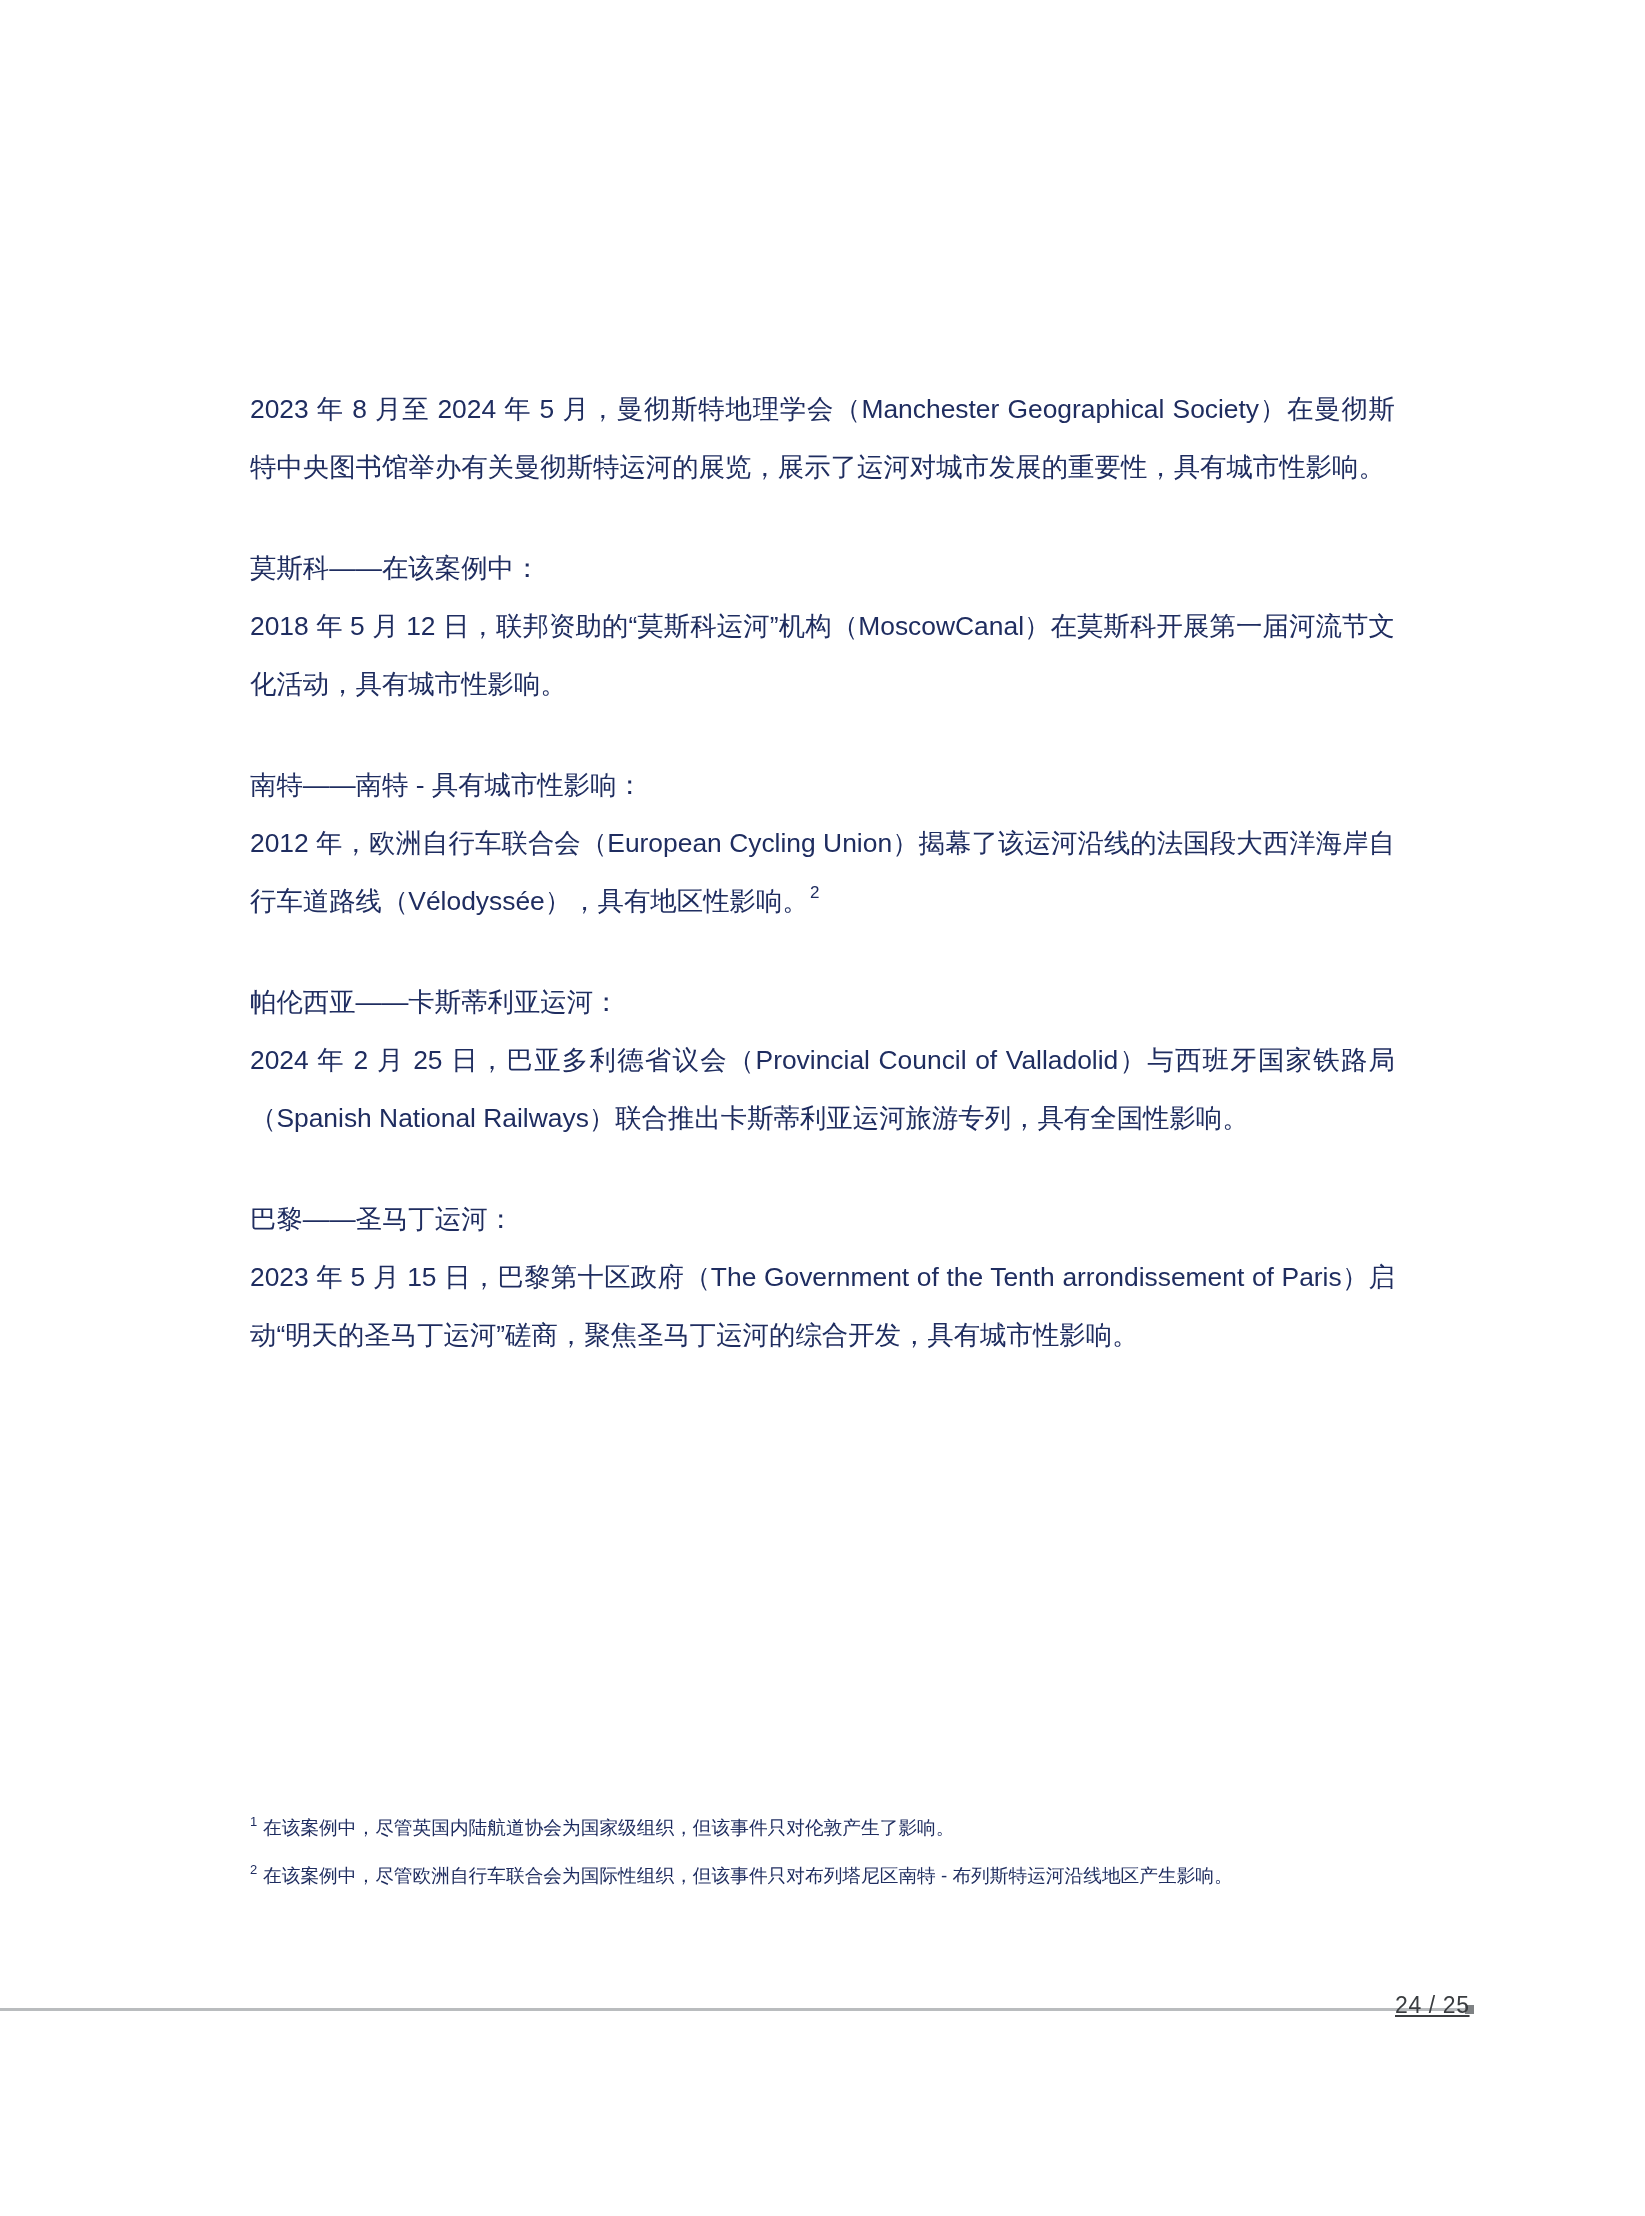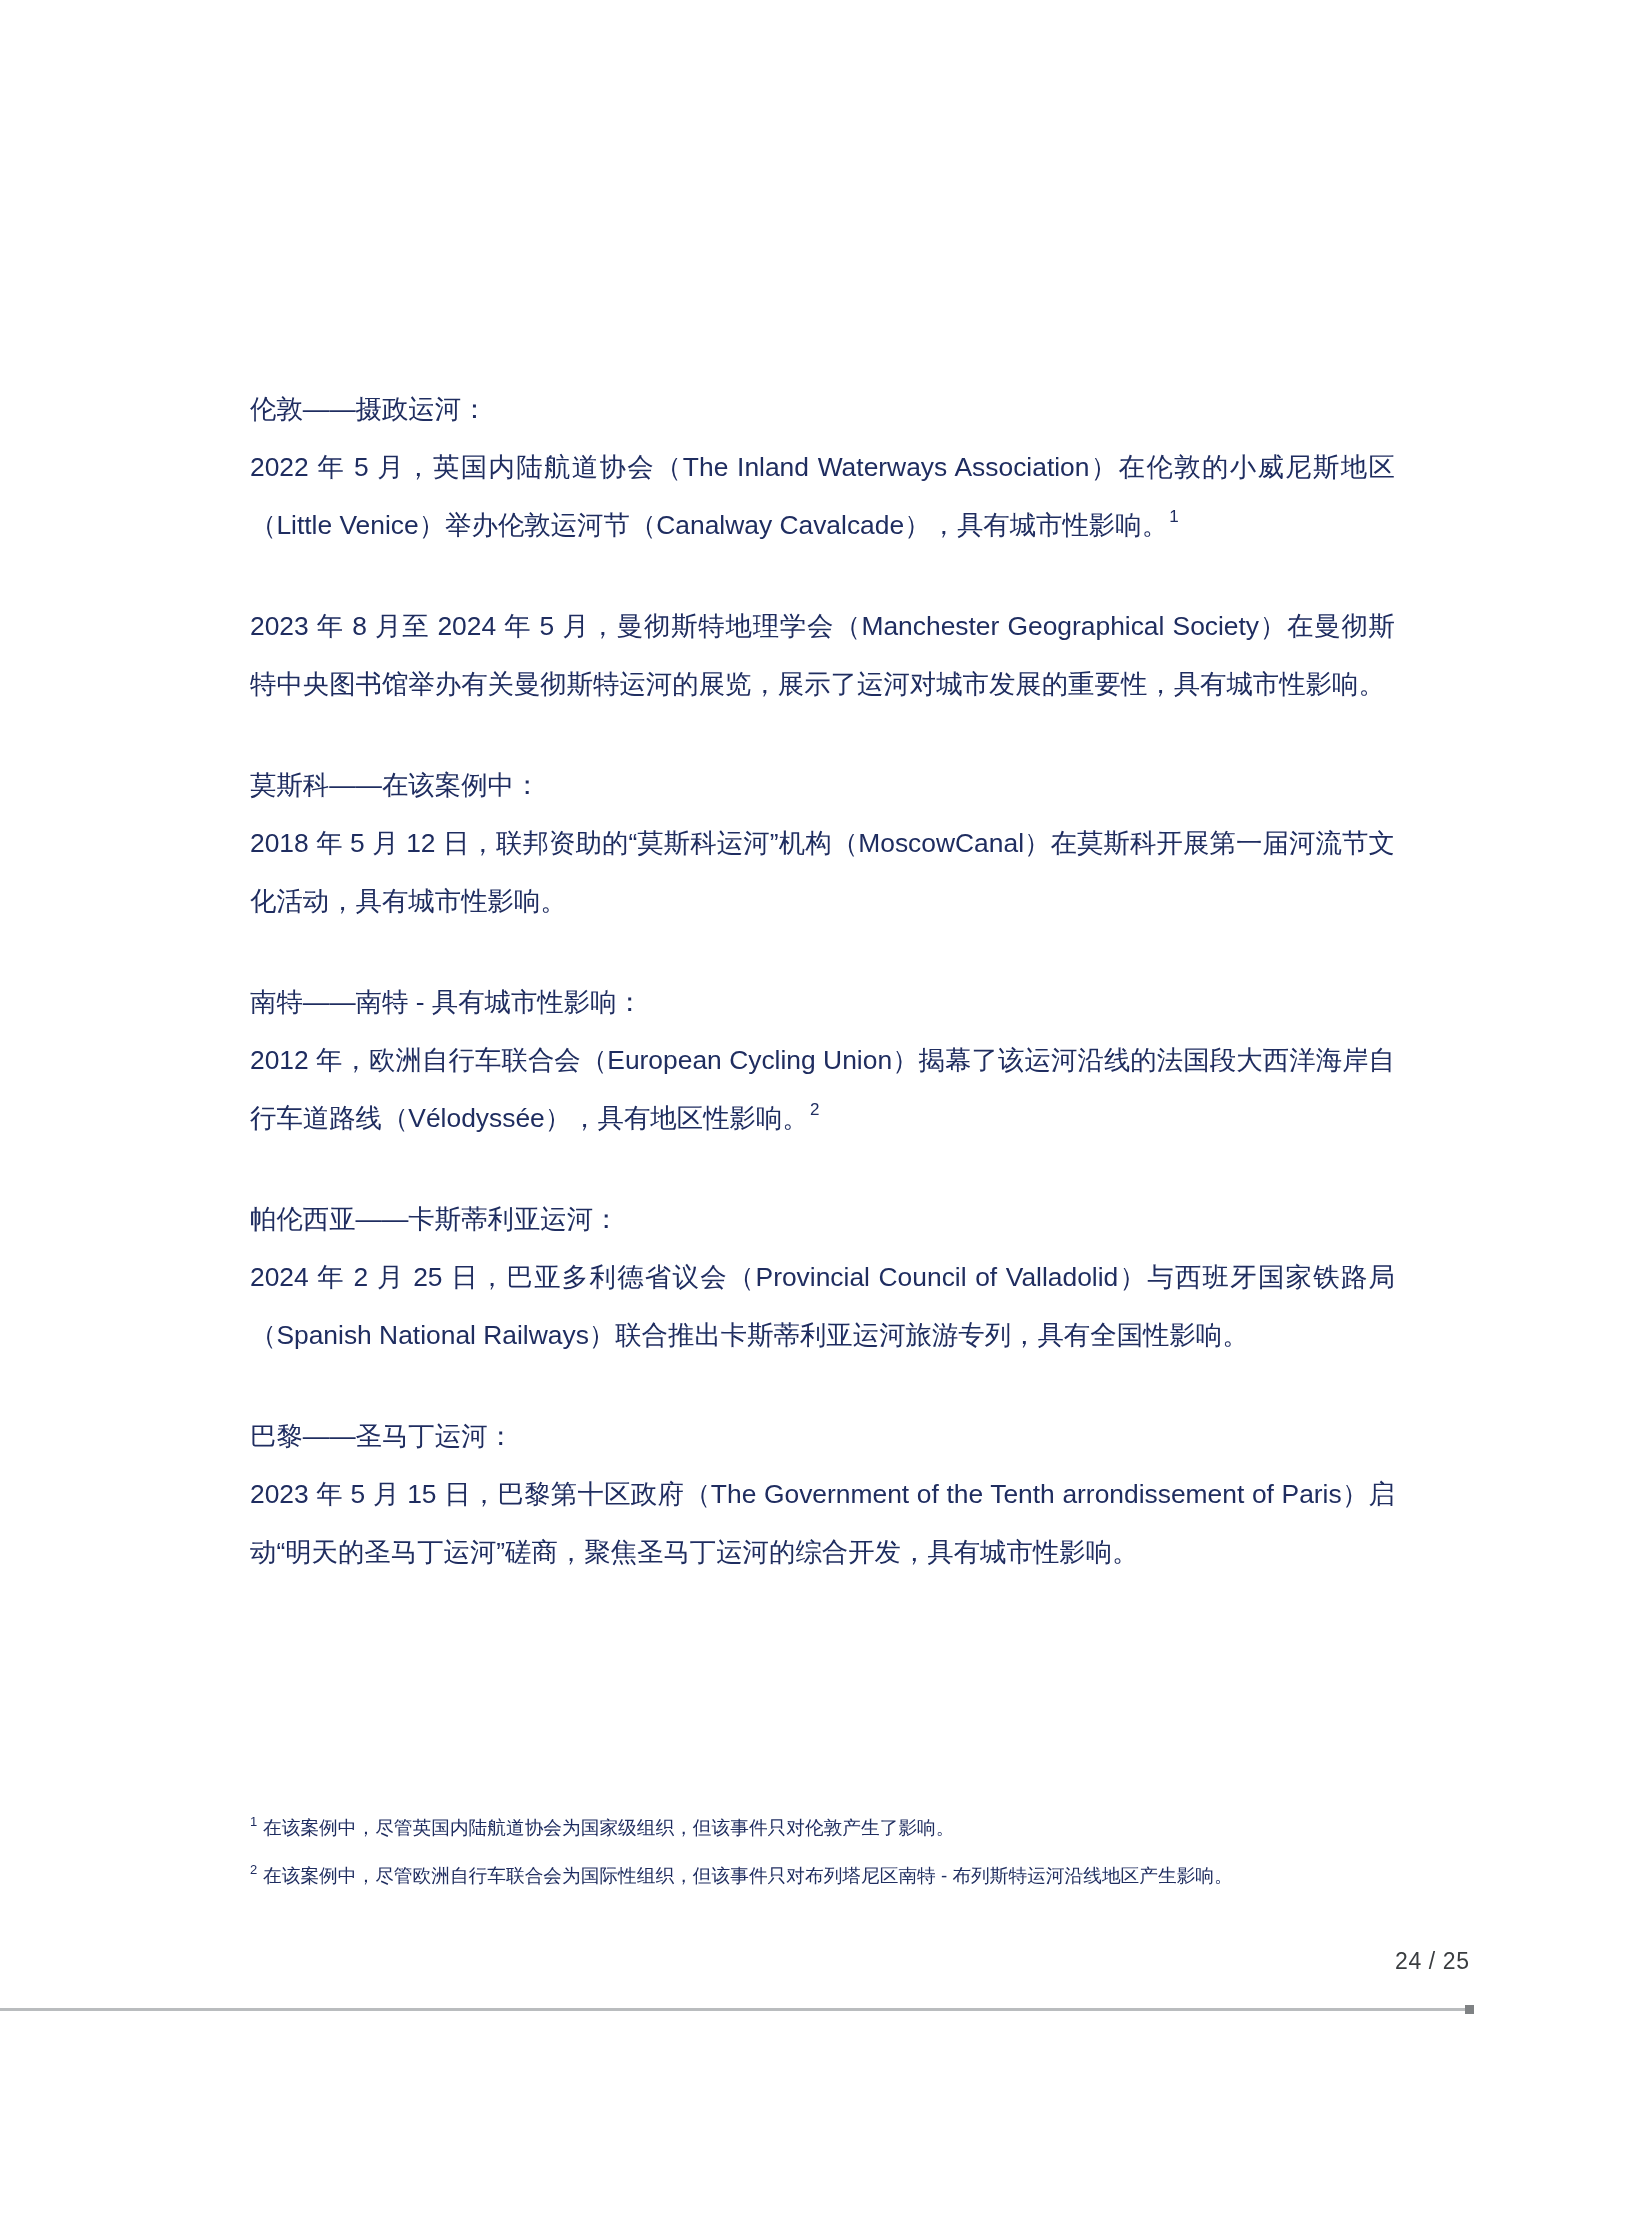--- a/index.html
+++ b/index.html
@@ -79,39 +79,36 @@
   .footer-rule-end {
     position: absolute;
     top: 2005px;
     left: 1465px;
     width: 9px;
     height: 9px;
     background: #7f8284;
   }
   .page-number {
     position: absolute;
-    top: 1948px;
+    top: 1992px;
     left: 1395px;
     font-size: 23px;
     line-height: 26px;
     color: #3a3d40;
     letter-spacing: 0.6px;
+    text-decoration: underline;
   }
 </style>
 </head>
 <body>
 
 <div class="page">
 
   <main class="content">
 
-    <section class="canal-section">
-      <div class="section-heading">伦敦——摄政运河：</div>
-      <p class="section-body"><span>2022 年 5 月，英国内陆航道协会（The Inland Waterways Association）在伦敦的小威尼斯地区（Little Venice）举办伦敦运河节（Canalway Cavalcade），具有城市性影响。</span><sup class="fn-ref">1</sup></p>
-    </section>
 
     <section class="canal-section">
       <p class="section-body"><span>2023 年 8 月至 2024 年 5 月，曼彻斯特地理学会（Manchester Geographical Society）在曼彻斯特中央图书馆举办有关曼彻斯特运河的展览，展示了运河对城市发展的重要性，具有城市性影响。</span></p>
     </section>
 
     <section class="canal-section">
       <div class="section-heading">莫斯科——在该案例中：</div>
       <p class="section-body"><span>2018 年 5 月 12 日，联邦资助的“莫斯科运河”机构（MoscowCanal）在莫斯科开展第一届河流节文化活动，具有城市性影响。</span></p>
     </section>
 

